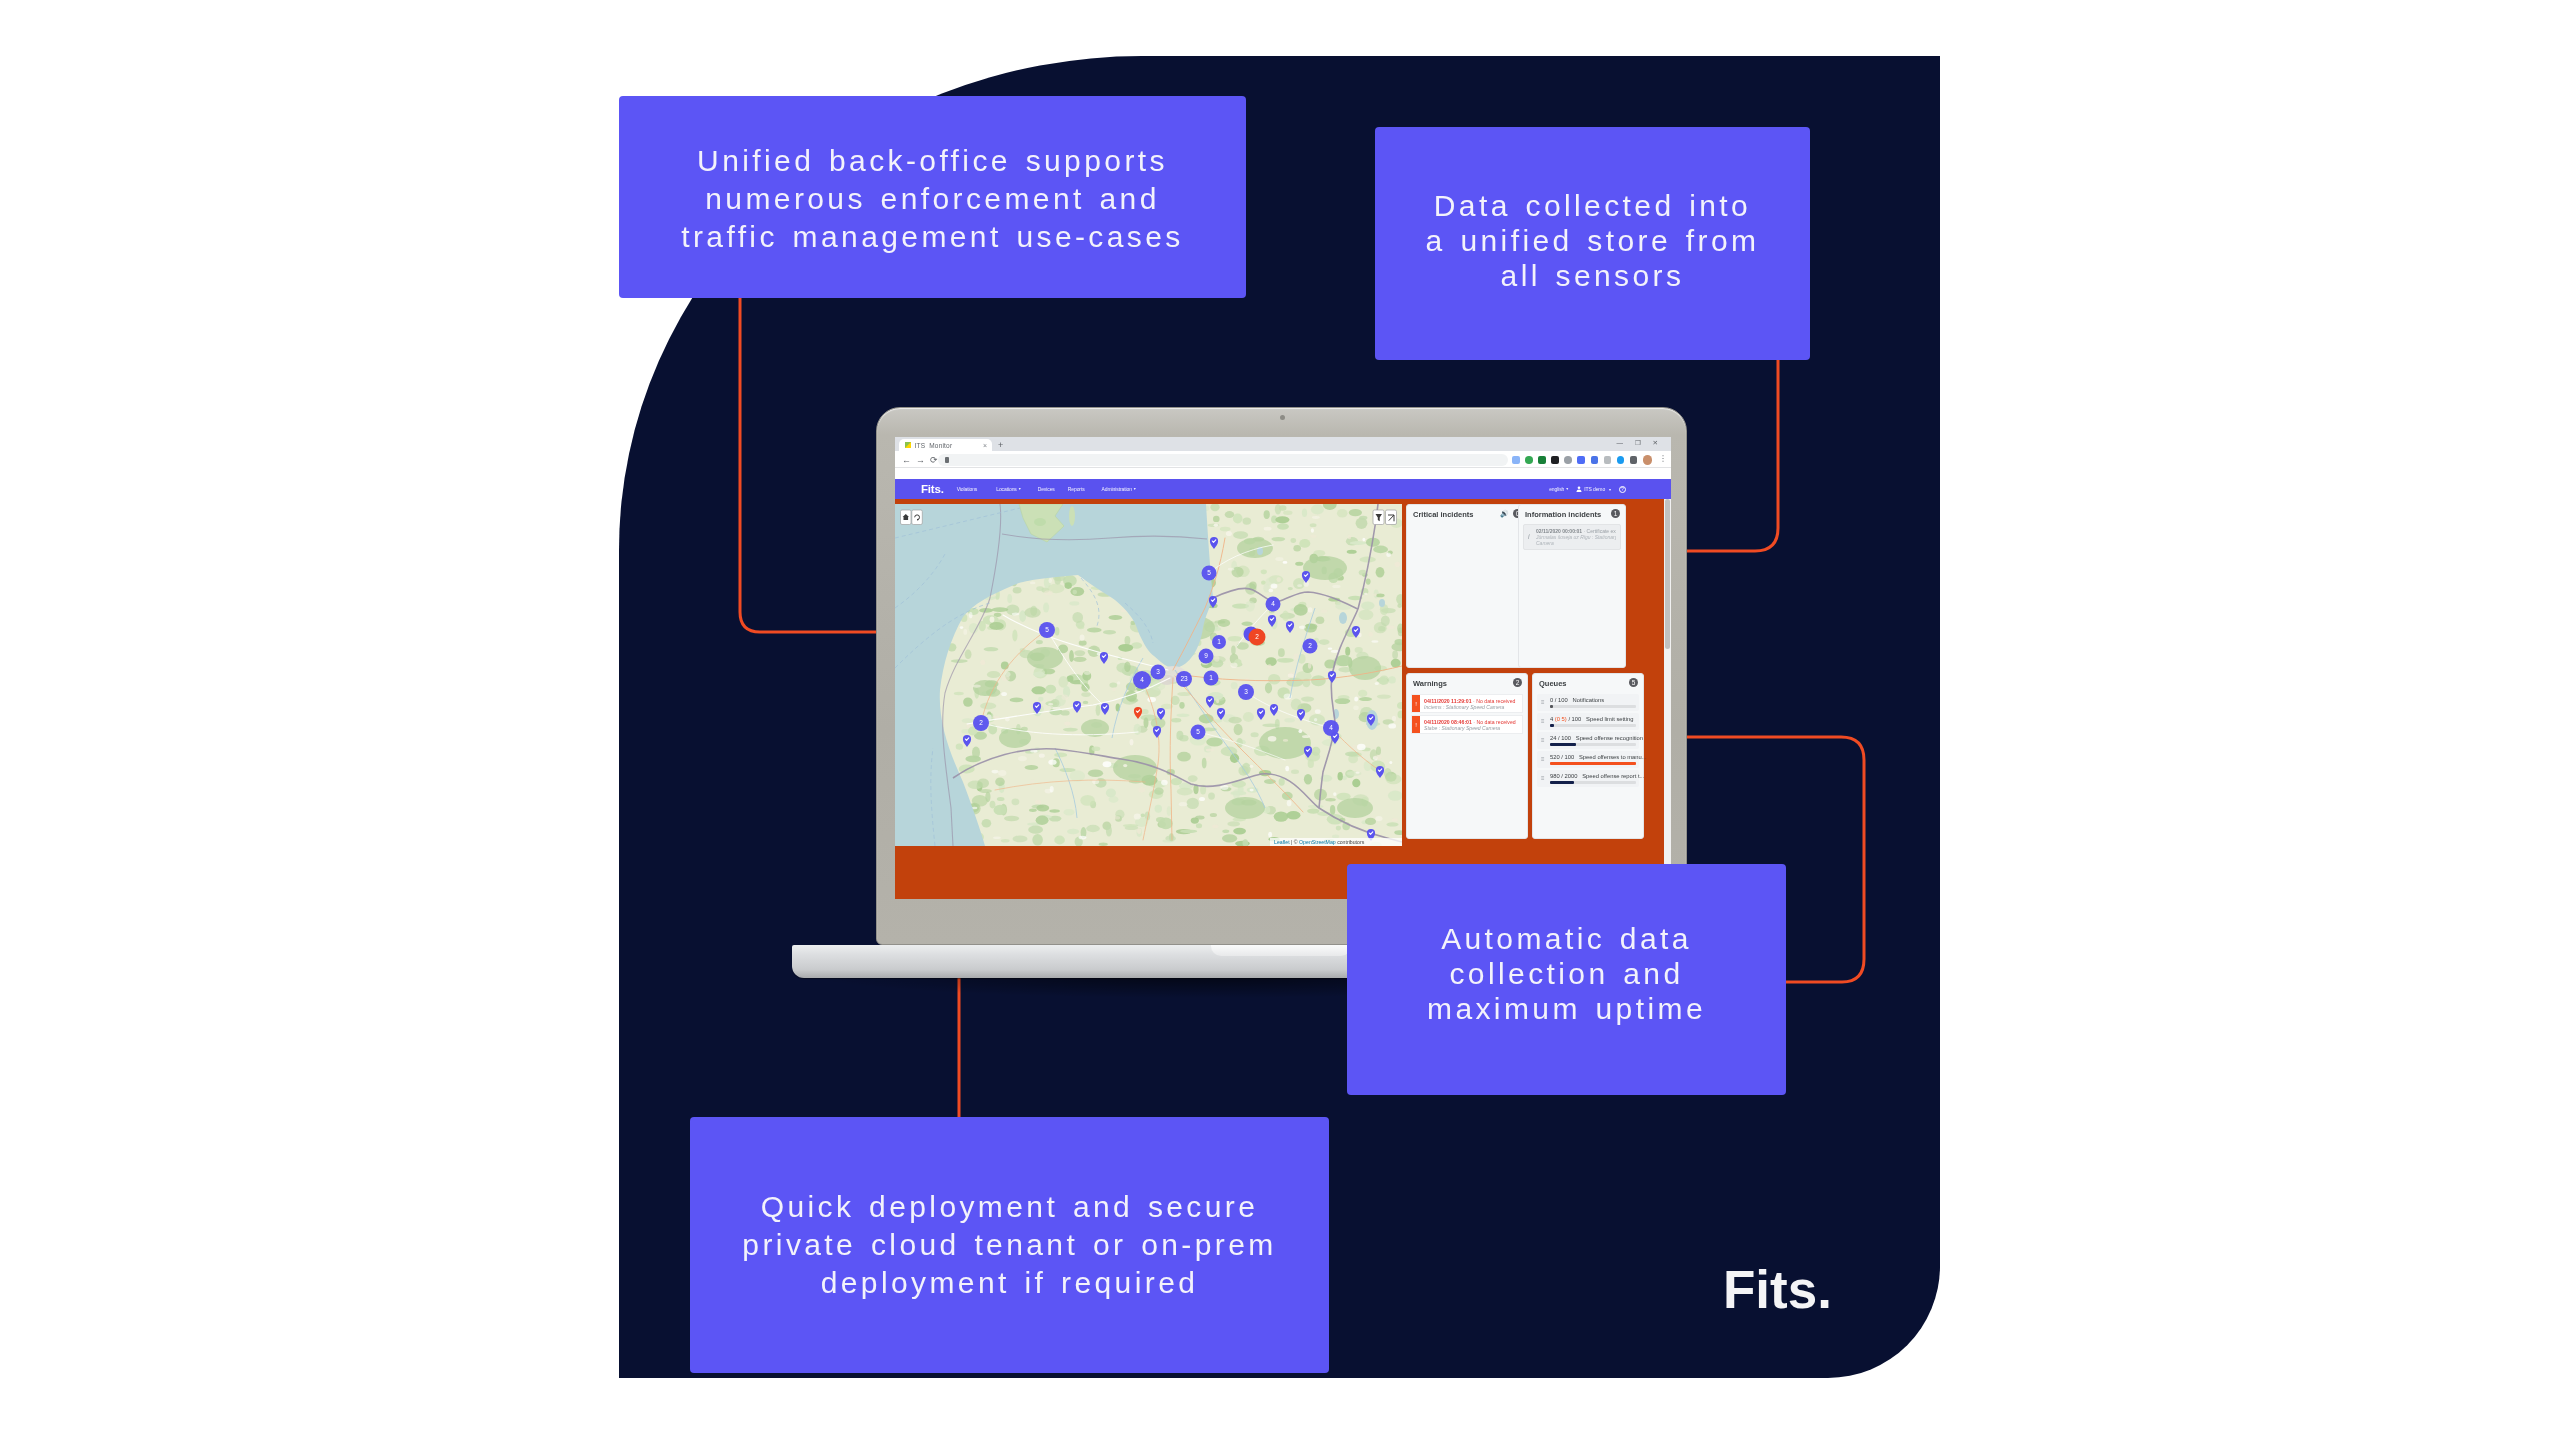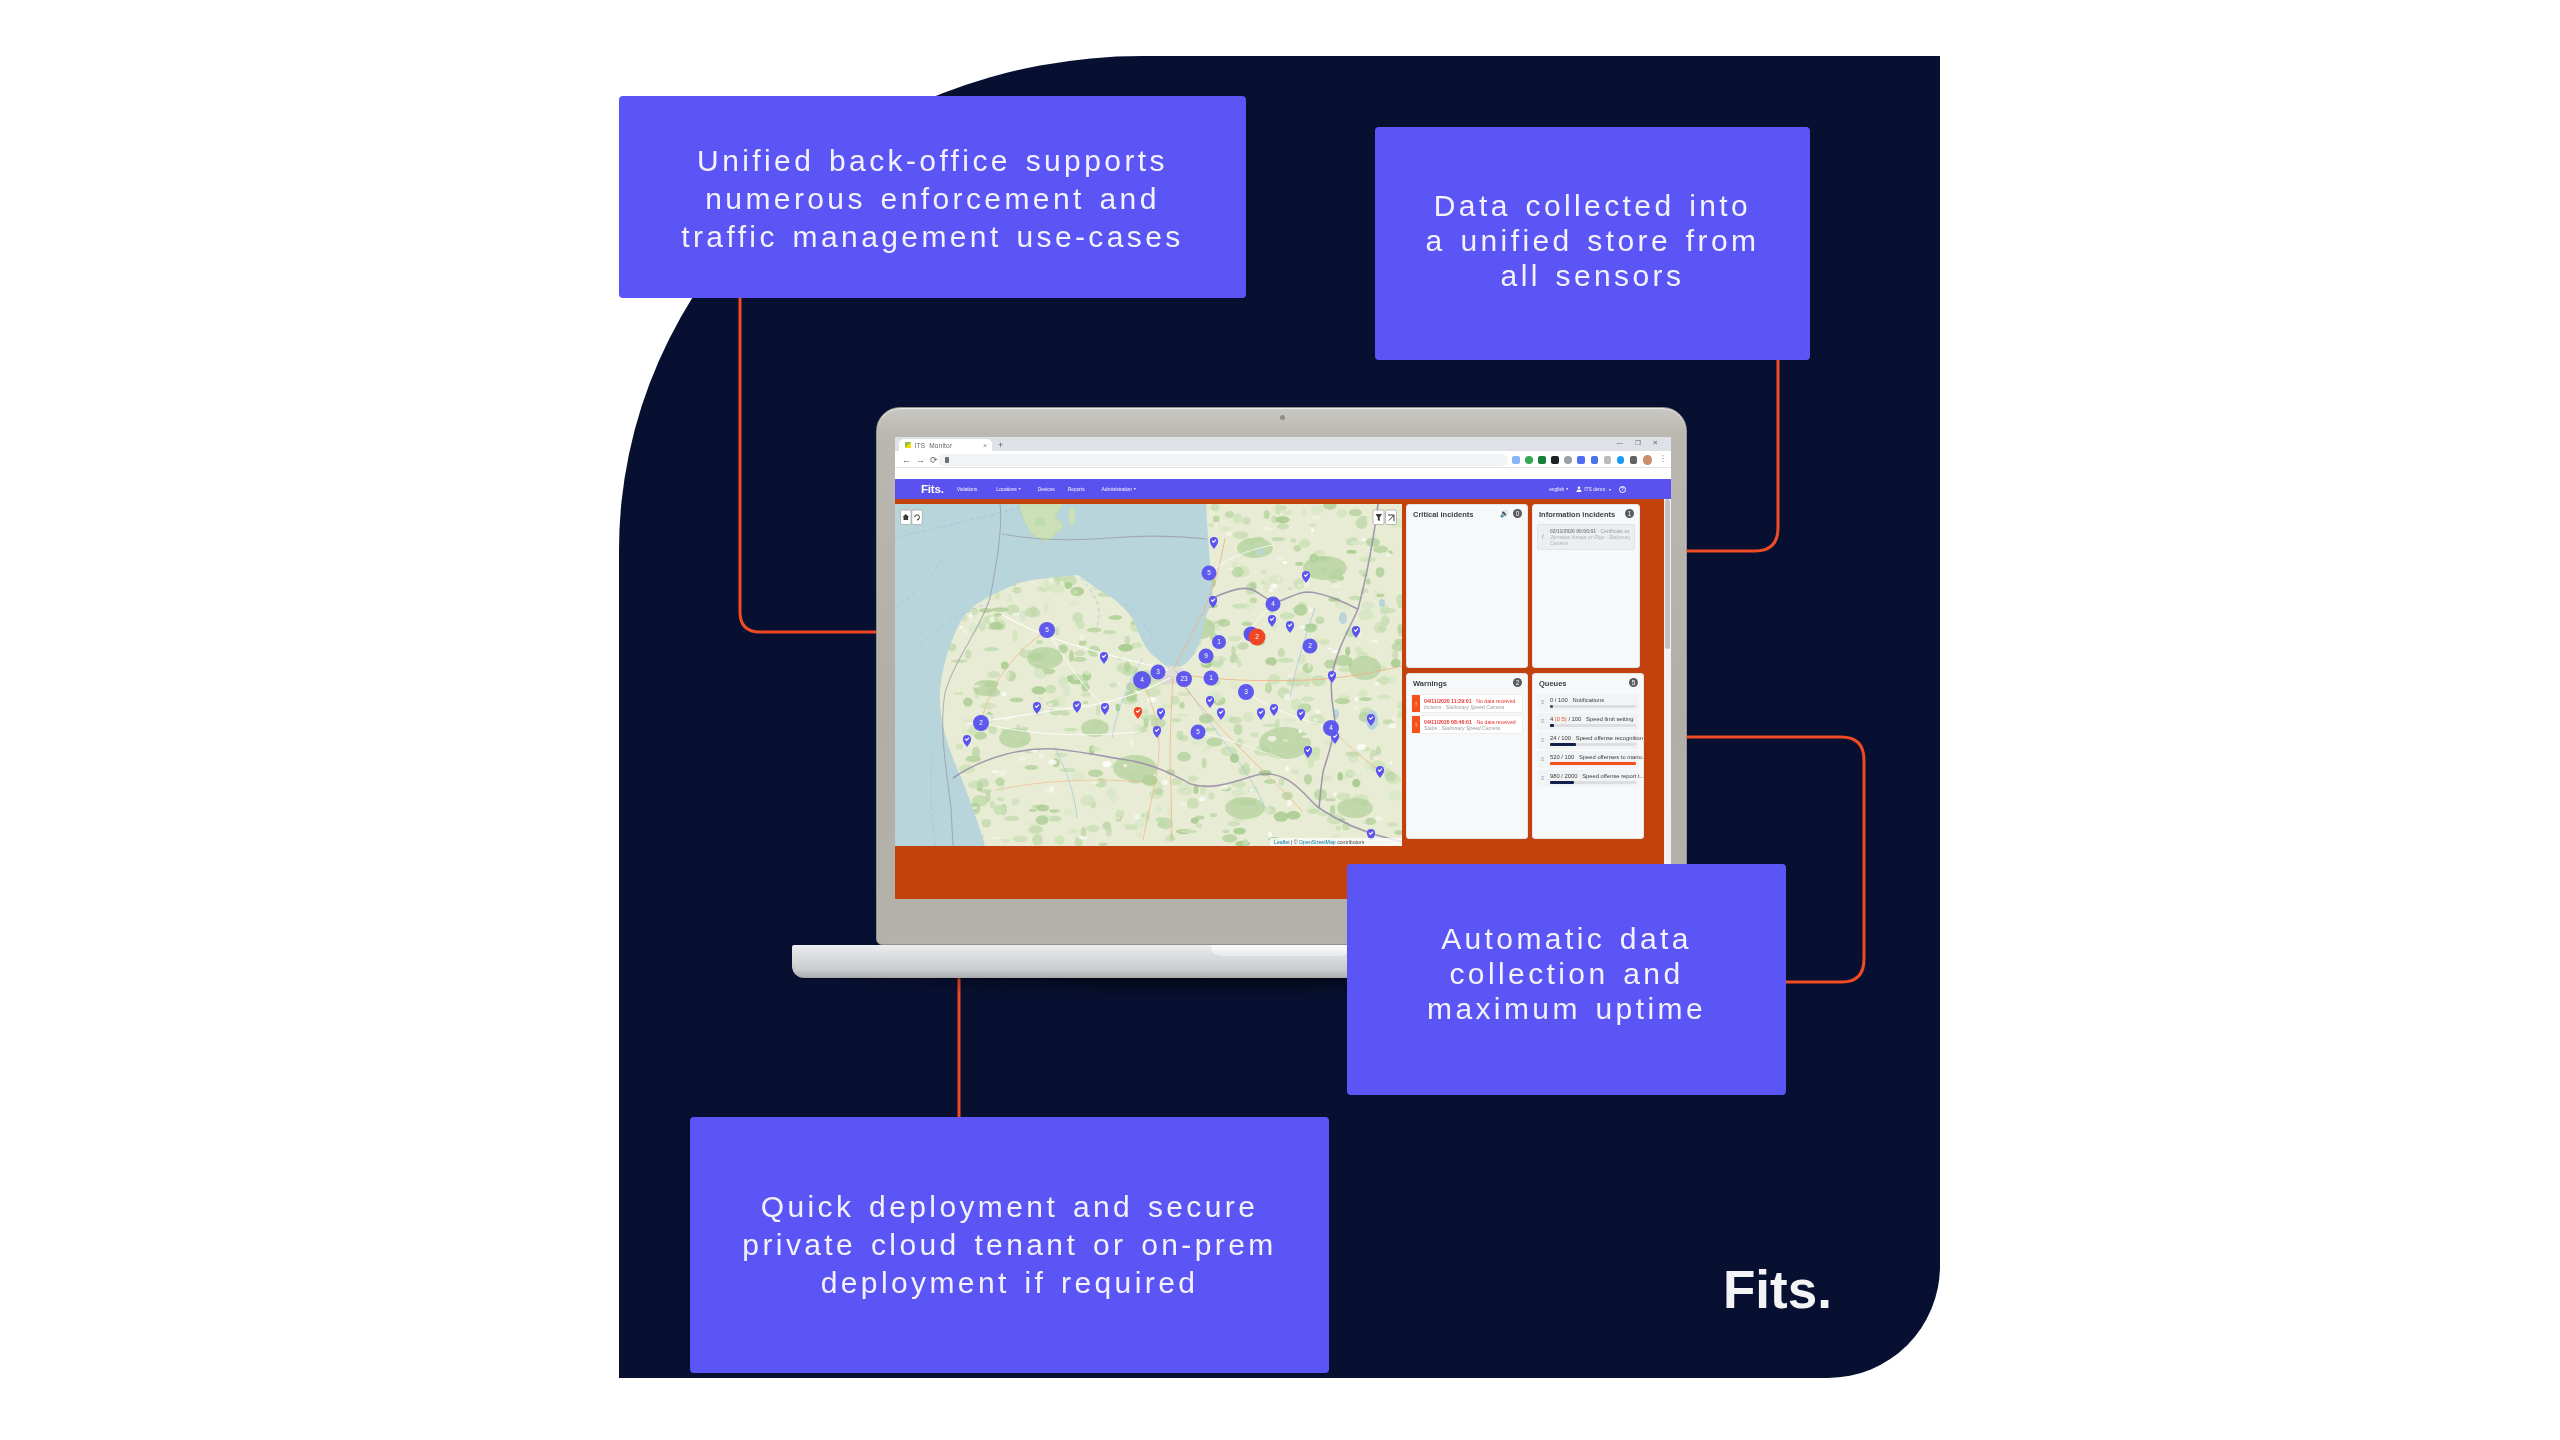--- a/index.html
+++ b/index.html
@@ -46,21 +46,21 @@
 .appR .mi{font-size:5px}
 .qmark{width:7px;height:7px;border-radius:50%;border:0.8px solid #fff;font-size:5px;display:flex;align-items:center;justify-content:center}
 .content{position:absolute;left:0;top:62px;width:776px;height:400px;background:#c2410c}
 .mapwrap{position:absolute;left:0;top:5px;width:507px;height:342px;overflow:hidden}
 .panel{position:absolute;background:#f6f8f9;border:1px solid #e3e5e8;border-radius:3px}
 .phead{position:relative;font-size:7.5px;font-weight:700;color:#3c4043;padding:5px 6px 4px 6px}
 .pbadge{position:absolute;right:5px;top:4px;width:9px;height:9px;border-radius:50%;background:#595a5f;color:#fff;
   font-size:6.5px;font-weight:400;display:flex;align-items:center;justify-content:center}
 .spk{position:absolute;right:18px;top:4.5px;font-size:7px;color:#3c4043}
 .pA{left:511px;top:5px;width:122px;height:164px}
-.pB{left:637px;top:5px;width:108px;height:164px}
+.pB{left:623px;top:5px;width:108px;height:164px}
 .pC{left:511px;top:174px;width:122px;height:166px}
 .pD{left:637px;top:174px;width:112px;height:166px}
 .scrollbar{position:absolute;right:0;top:62px;width:7px;height:400px;background:#f1f1f1}
 .scrollbar i{position:absolute;left:1px;top:0;width:5px;height:150px;background:#c1c1c1;border-radius:3px}
 .infoitem{margin:1px 4px;background:#eceef0;border:1px solid #e2e4e6;border-radius:2px;padding:3px 4px 3px 12px;position:relative}
 .infoitem .ii{position:absolute;left:4px;top:8px;color:#9aa0a6;font-size:7px;font-style:italic}
 .infoitem .l1{font-size:5px;color:#9aa0a6;white-space:nowrap;overflow:hidden}
 .infoitem .l1 b{color:#80868b;font-weight:700}
 .infoitem .l2{font-size:5px;color:#adb3b9;font-style:italic;white-space:nowrap;overflow:hidden}
 .warnitem{margin:2px 4px;background:#fff;border:1px solid #eceef0;position:relative;padding:2.5px 3px 2.5px 12px}

